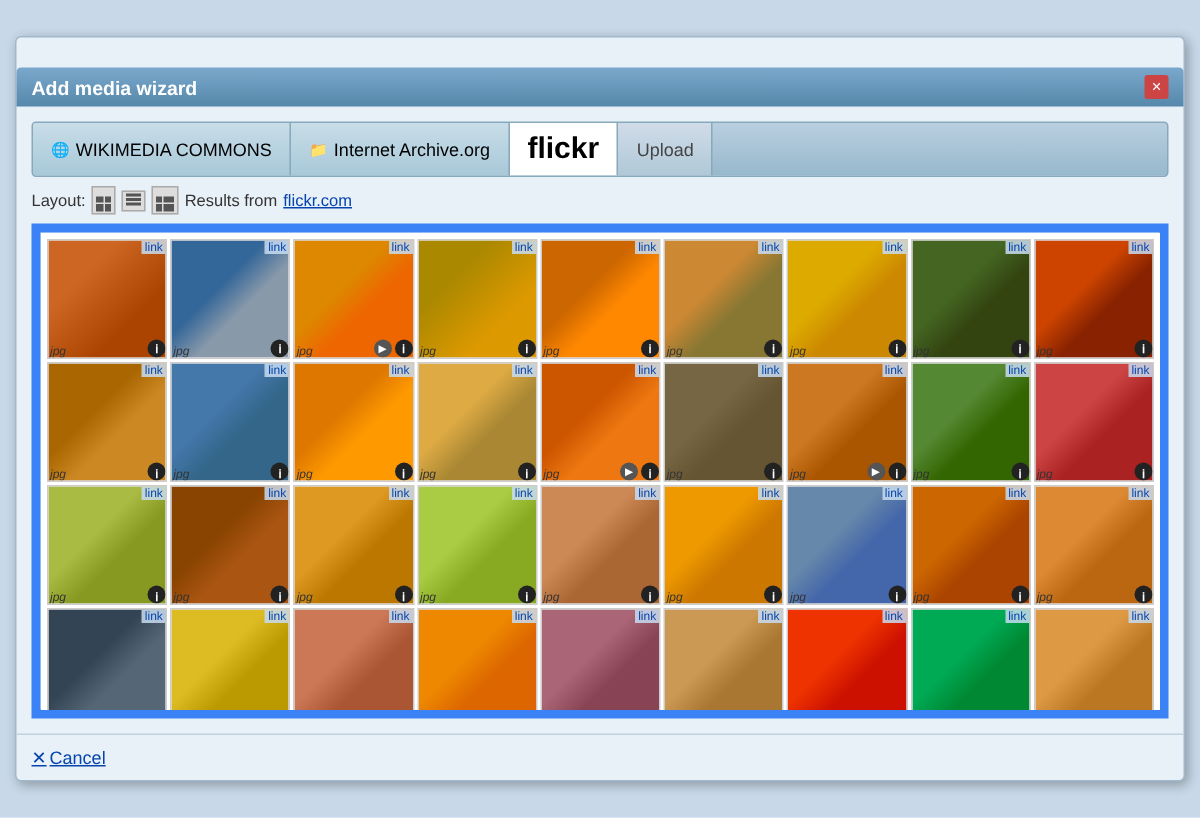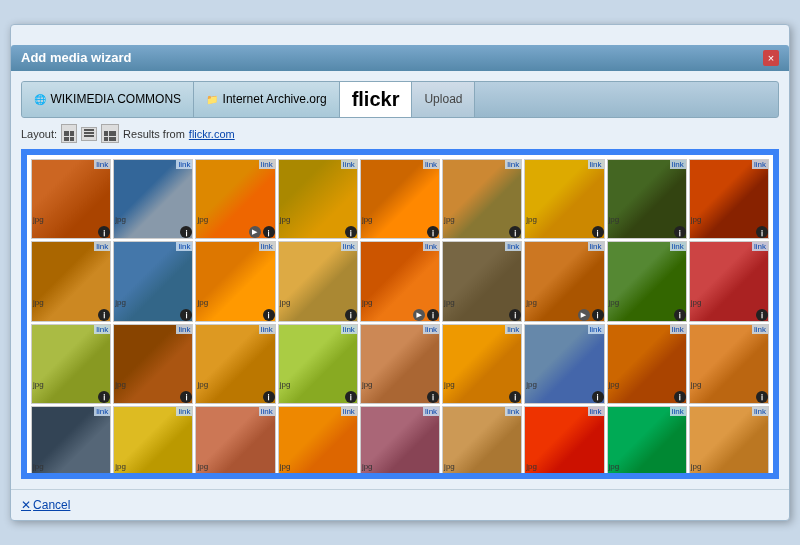--- a/index.html
+++ b/index.html
@@ -152,25 +152,26 @@
       top: 0;
       right: 0;
       background: rgba(200,220,240,0.85);
       font-size: 8px;
       padding: 0 2px;
       color: #0645ad;
       cursor: pointer;
     }
     .img-label-jpg {
       position: absolute;
-      bottom: 14px;
+      bottom: 0;
       left: 0;
       font-size: 8px;
       color: #333;
       padding: 0 1px;
+      font-style: italic;
     }
     .info-icon {
       position: absolute;
       bottom: 0;
       right: 0;
       width: 12px;
       height: 12px;
       background: #222;
       border-radius: 50%;
       display: flex;

